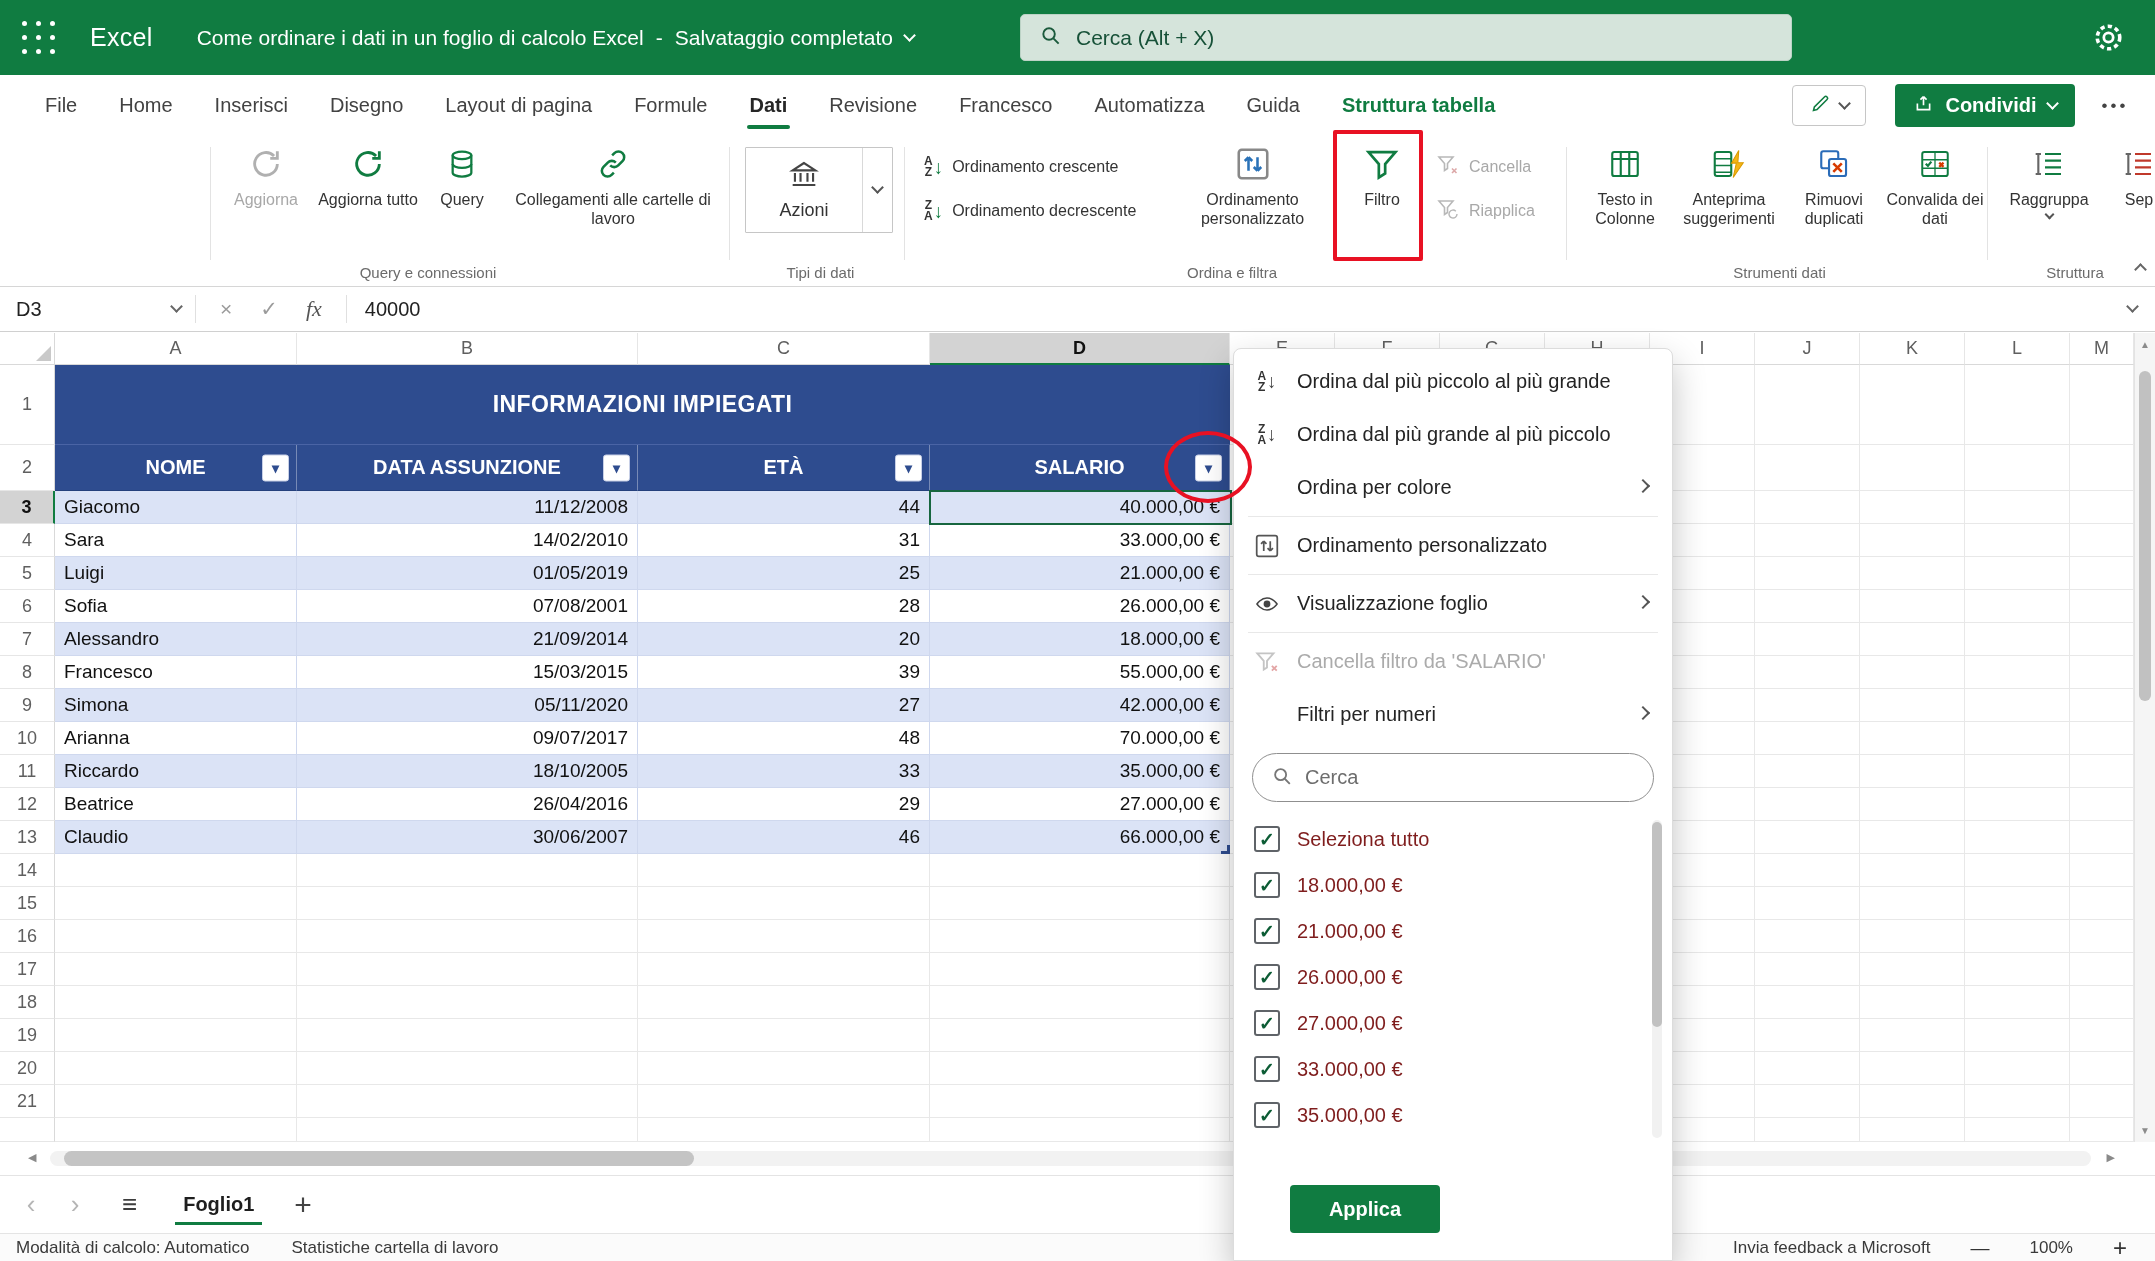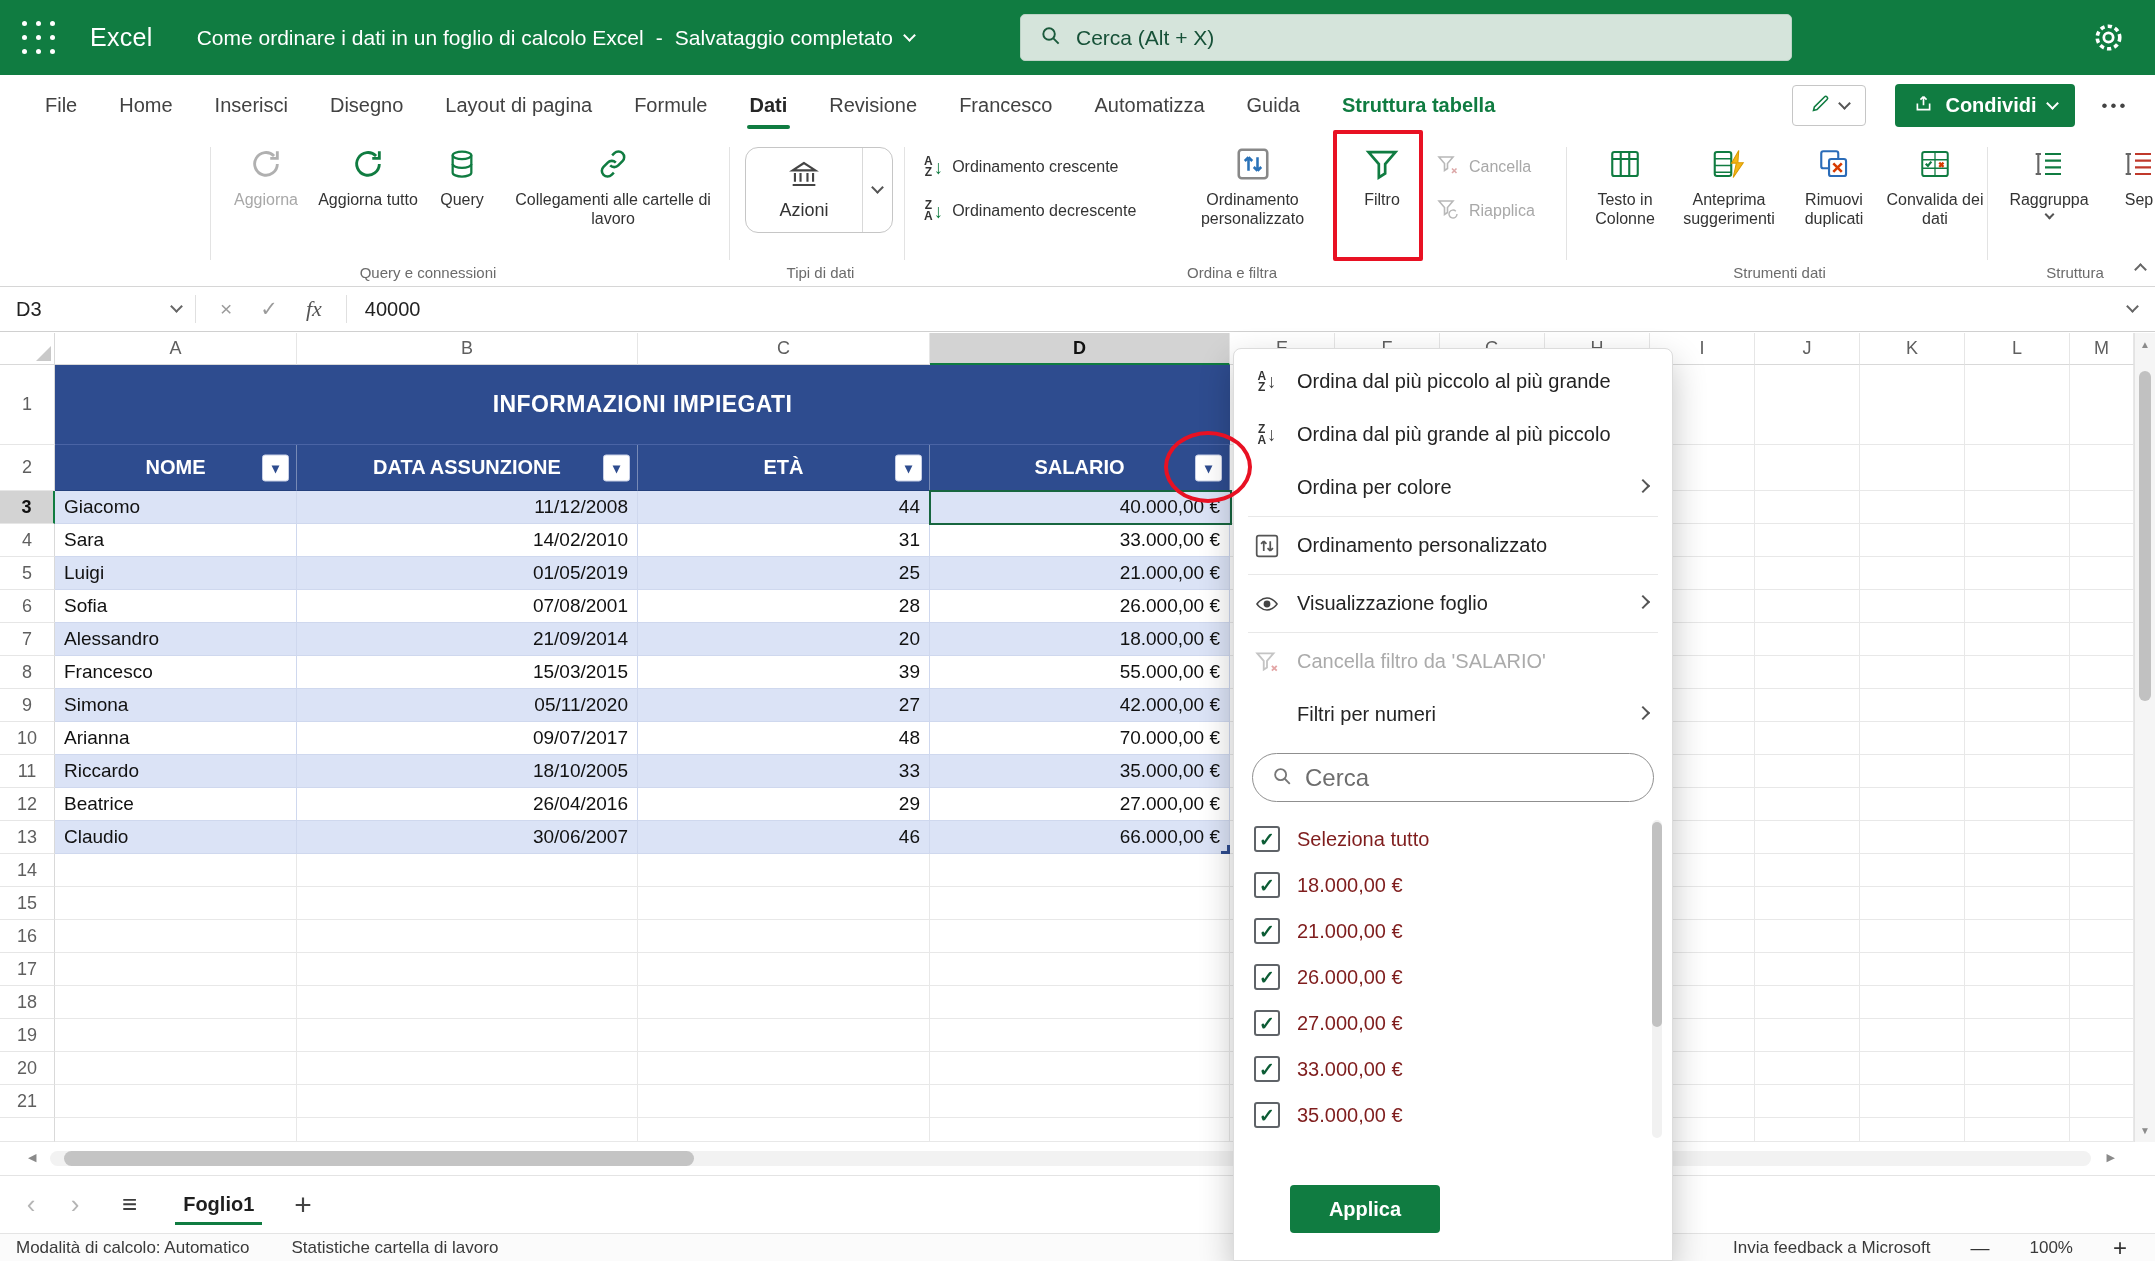--- a/index.html
+++ b/index.html
@@ -34,21 +34,21 @@
   .rgroup{position:absolute;top:0;height:100%}
   .rglabel{position:absolute;bottom:5px;text-align:center;font-size:15px;color:#6b6b6b;white-space:nowrap}
   .rdivider{position:absolute;top:12px;bottom:26px;width:1px;background:#e3e3e3}
   .bigbtn{position:absolute;top:8px;display:flex;flex-direction:column;align-items:center;text-align:center;font-size:16px;color:#333;line-height:1.18;gap:6px;cursor:pointer}
   .bigbtn .bico{height:42px;display:flex;align-items:center;justify-content:center}
   .smallbtn{position:absolute;display:flex;align-items:center;gap:9px;font-size:16px;color:#333;height:36px;cursor:pointer;white-space:nowrap}
   .disabled{color:#a8a8a8!important}
   .azic{display:inline-flex;align-items:center}
   .azls{font-size:12px;line-height:11px;font-weight:bold;color:#333;text-align:center}
   .azarr{font-size:19px;color:#107c41;margin-left:1px;line-height:1}
-  .azionibox{position:absolute;left:8px;top:12px;width:148px;height:86px;border:1px solid #c6c6c6;border-radius:13px;display:flex;cursor:pointer}
+  .azionibox{position:absolute;left:8px;top:12px;width:148px;height:86px;border:1px solid #c6c6c6;border-radius:1px;display:flex;cursor:pointer}
   .azioni-main{flex:1;display:flex;flex-direction:column;align-items:center;justify-content:center;gap:4px;font-size:18px;color:#333}
   .azioni-caret{width:30px;border-left:1px solid #d9d9d9;display:flex;align-items:center;justify-content:center;color:#555}
   .ribcollapse{position:absolute;right:10px;bottom:8px;color:#666;cursor:pointer}
 
   
   .fbar{position:absolute;top:287px;left:0;width:100%;height:45px;background:#fff;border-bottom:1px solid #d0d0d0;display:flex;align-items:center;z-index:5}
   .namebox{width:195px;height:100%;display:flex;align-items:center;padding-left:16px;font-size:20px;color:#222;position:relative;cursor:pointer}
   .namebox .chev{position:absolute;right:14px;color:#666}
   .fdiv{width:1px;height:62%;background:#e0e0e0}
   .ficons{display:flex;align-items:center;gap:28px;padding:0 24px;color:#9b9b9b;font-size:21px}
@@ -99,21 +99,21 @@
 
   
   .fmenu{position:absolute;left:1233px;top:348px;width:440px;height:913px;background:#fff;border:1px solid #dcdcdc;border-radius:8px 8px 0 0;box-shadow:0 14px 34px rgba(0,0,0,.24);z-index:40;padding-top:6px}
   .mi{height:53px;display:flex;align-items:center;padding:0 18px 0 16px;position:relative;cursor:pointer}
   .mico{width:34px;display:flex;justify-content:center;margin-right:13px;flex:none}
   .milab{font-size:20px;color:#242424;white-space:nowrap}
   .mi.gray .milab{color:#ababab}
   .chevr{position:absolute;right:24px;top:50%;width:10px;height:10px;border-right:2.2px solid #555;border-top:2.2px solid #555;transform:translateY(-70%) rotate(45deg)}
   .msep{height:1px;background:#e8e8e8;margin:2px 14px}
   .msearch{margin:12px 18px 0;height:49px;border:1.5px solid #8f8f8f;border-radius:25px;display:flex;align-items:center;padding-left:18px;gap:12px;background:#fff}
-  .msearch input{border:none;outline:none;font-size:24px;color:#444;width:310px;background:transparent;font-family:inherit}
+  .msearch input{border:none;outline:none;font-size:20px;color:#444;width:310px;background:transparent;font-family:inherit}
   .msearch input::placeholder{color:#6d6d6d;opacity:1}
   .mlist{position:relative;margin-top:14px;height:330px;overflow:hidden}
   .ck{height:46px;display:flex;align-items:center;padding-left:20px;gap:17px;cursor:pointer}
   .cb{width:26px;height:26px;border:2px solid #5f6368;border-radius:3px;display:flex;align-items:center;justify-content:center;font-size:19px;color:#0c5c35;font-weight:bold;background:#fff;flex:none}
   .cklab{font-size:20px;color:#7f1d1d}
   .mlscroll{position:absolute;right:10px;top:4px;width:10px;height:318px;background:#f1f1f1;border-radius:5px}
   .mlthumb{position:absolute;left:0;top:2px;width:10px;height:205px;background:#c1c1c1;border-radius:5px;cursor:pointer}
   .applybtn{position:absolute;left:56px;top:836px;width:150px;height:48px;background:#107c41;color:#fff;border:none;border-radius:4px;font-size:20px;font-weight:600;font-family:inherit;cursor:pointer}
 
   

